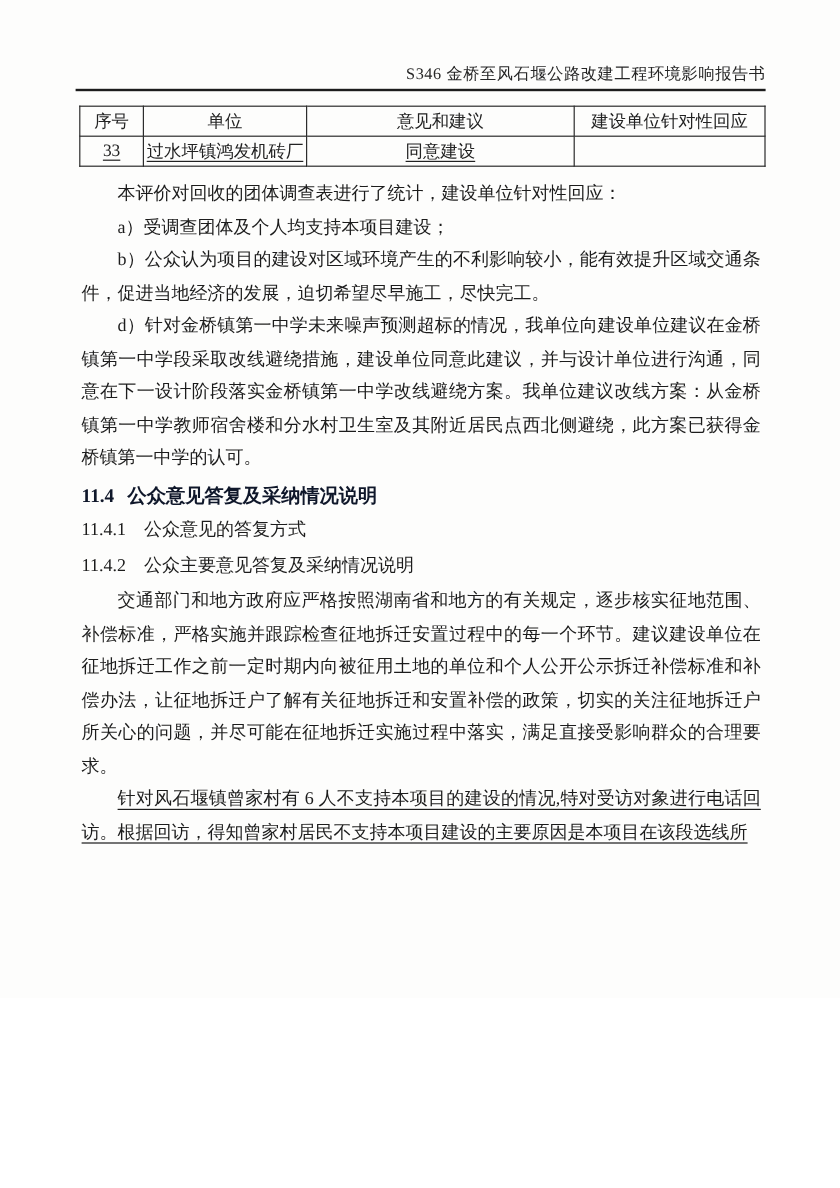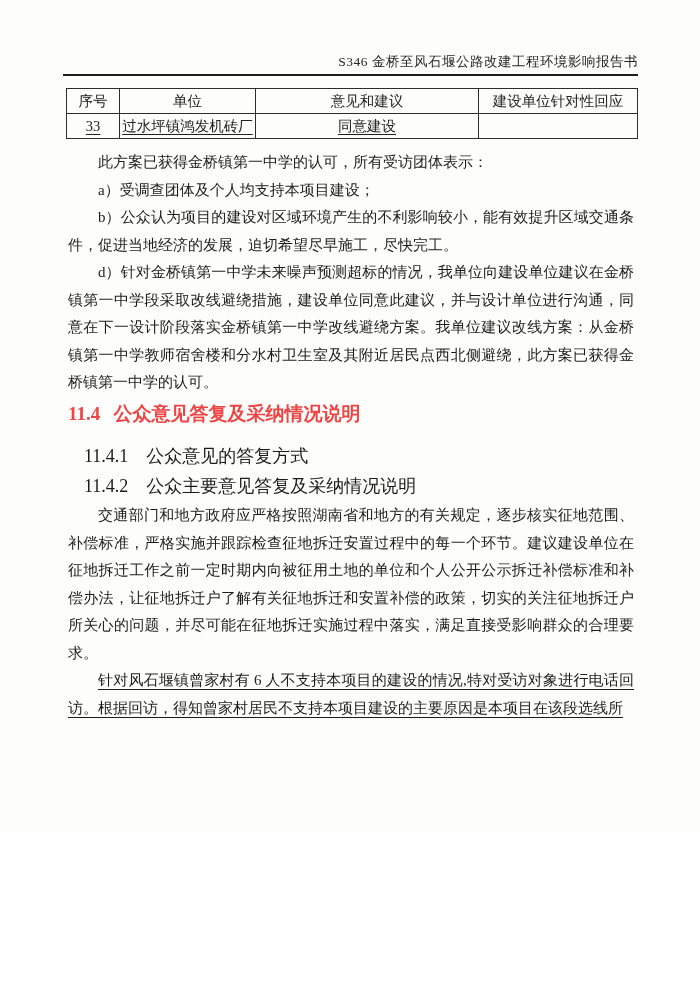--- a/index.html
+++ b/index.html
@@ -75,30 +75,30 @@
   }
   .content p {
     margin: 0;
     text-indent: 2em;
   }
   .content p.ul {
     text-decoration: underline;
     text-underline-offset: 4px;
   }
   .sec-h2 {
-    margin: 3px 0 16px 0;
-    font-size: 19px;
+    margin: 3px 0 2px 0;
+    font-size: 16px;
     font-weight: bold;
     line-height: 27.5px;
-    color: #ef4444;
+    color: #0f172a;
   }
   .sec-h2 .num { margin-right: 0.7em; }
   .sec-h3 {
-    margin: 2px 16px;
-    font-size: 18px;
+    margin: 2px 0;
+    font-size: 15px;
     font-weight: normal;
     line-height: 27.5px;
   }
   .sec-h3 .num { margin-right: 1em; }
 
   
   .page-footer {
     position: absolute;
     top: 919px;
     left: 0;
@@ -134,21 +134,21 @@
       <tr>
         <td class="u">33</td>
         <td class="u">过水坪镇鸿发机砖厂</td>
         <td class="u">同意建设</td>
         <td></td>
       </tr>
     </tbody>
   </table>
 
   <div class="content">
-    <p>此方案已获得金桥镇第一中学的认可，所有受访团体表示：</p>
+    <p>本评价对回收的团体调查表进行了统计，建设单位针对性回应：</p>
     <p>a）受调查团体及个人均支持本项目建设；</p>
     <p>b）公众认为项目的建设对区域环境产生的不利影响较小，能有效提升区域交通条件，促进当地经济的发展，迫切希望尽早施工，尽快完工。</p>
     <p>d）针对金桥镇第一中学未来噪声预测超标的情况，我单位向建设单位建议在金桥镇第一中学段采取改线避绕措施，建设单位同意此建议，并与设计单位进行沟通，同意在下一设计阶段落实金桥镇第一中学改线避绕方案。我单位建议改线方案：从金桥镇第一中学教师宿舍楼和分水村卫生室及其附近居民点西北侧避绕，此方案已获得金桥镇第一中学的认可。</p>
 
     <div class="sec-h2">
       <span class="num">11.4</span><span>公众意见答复及采纳情况说明</span>
     </div>
 
     <div class="sec-h3">
       <span class="num">11.4.1</span><span>公众意见的答复方式</span>

